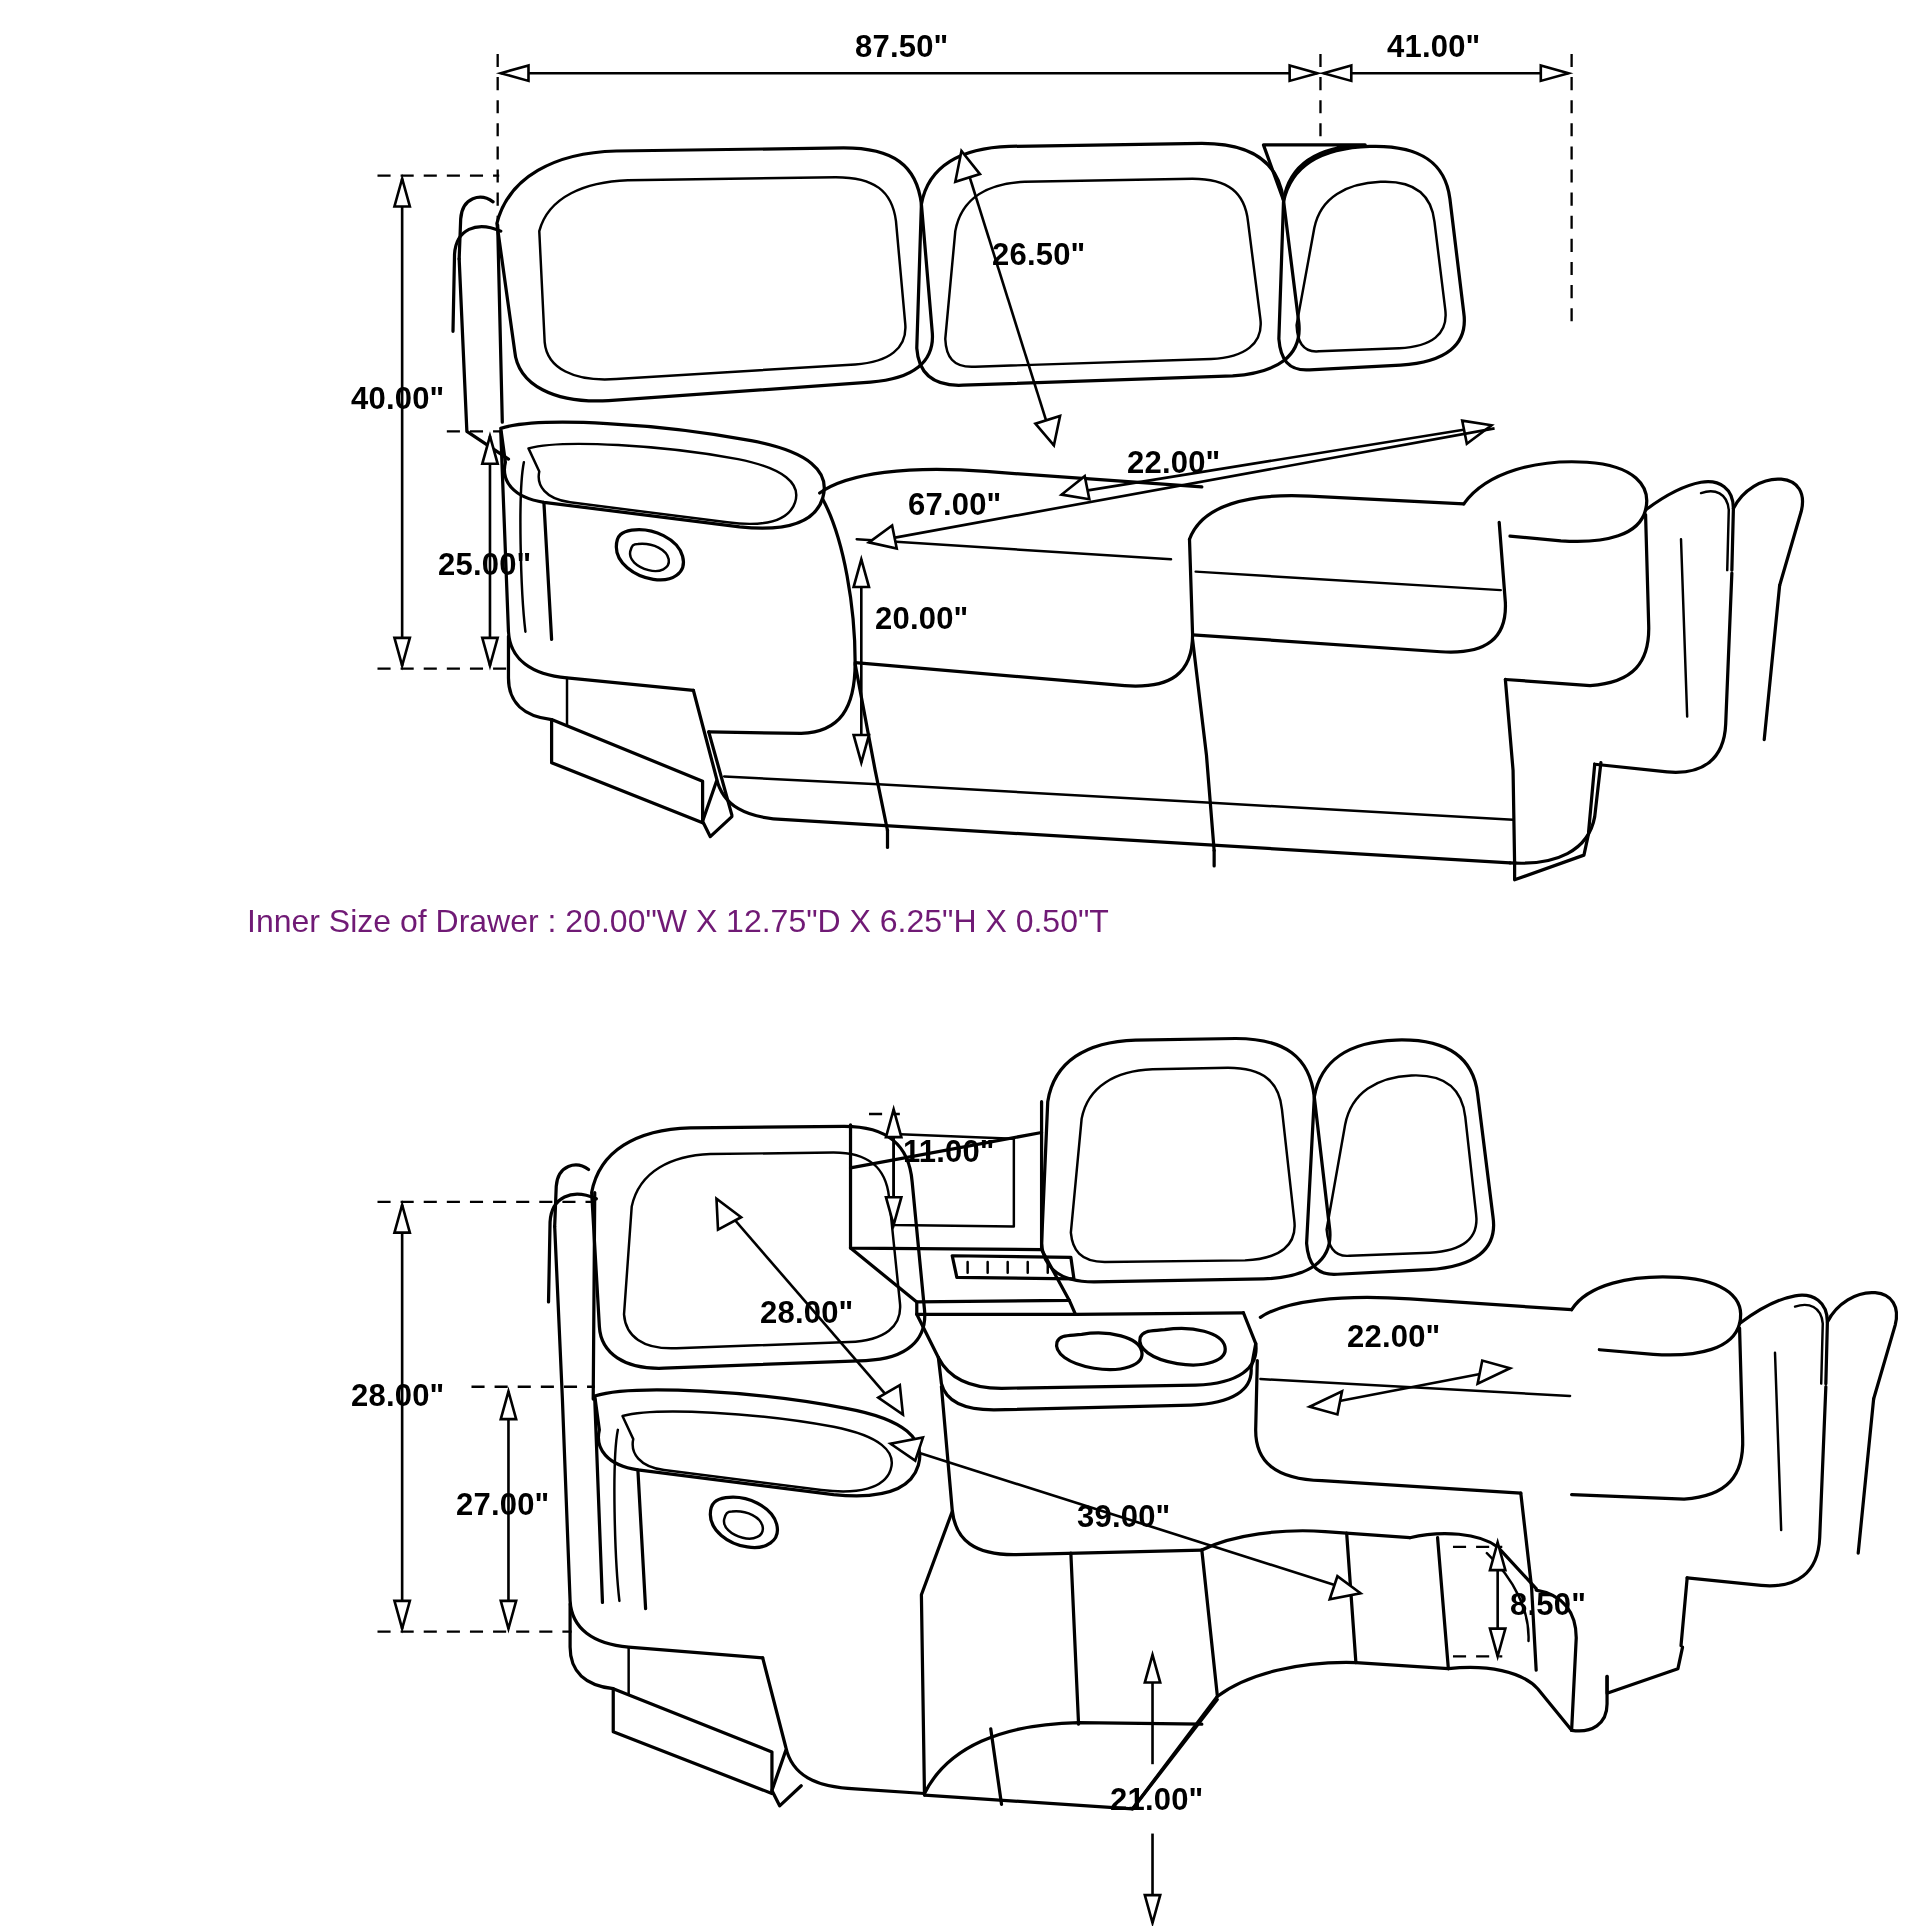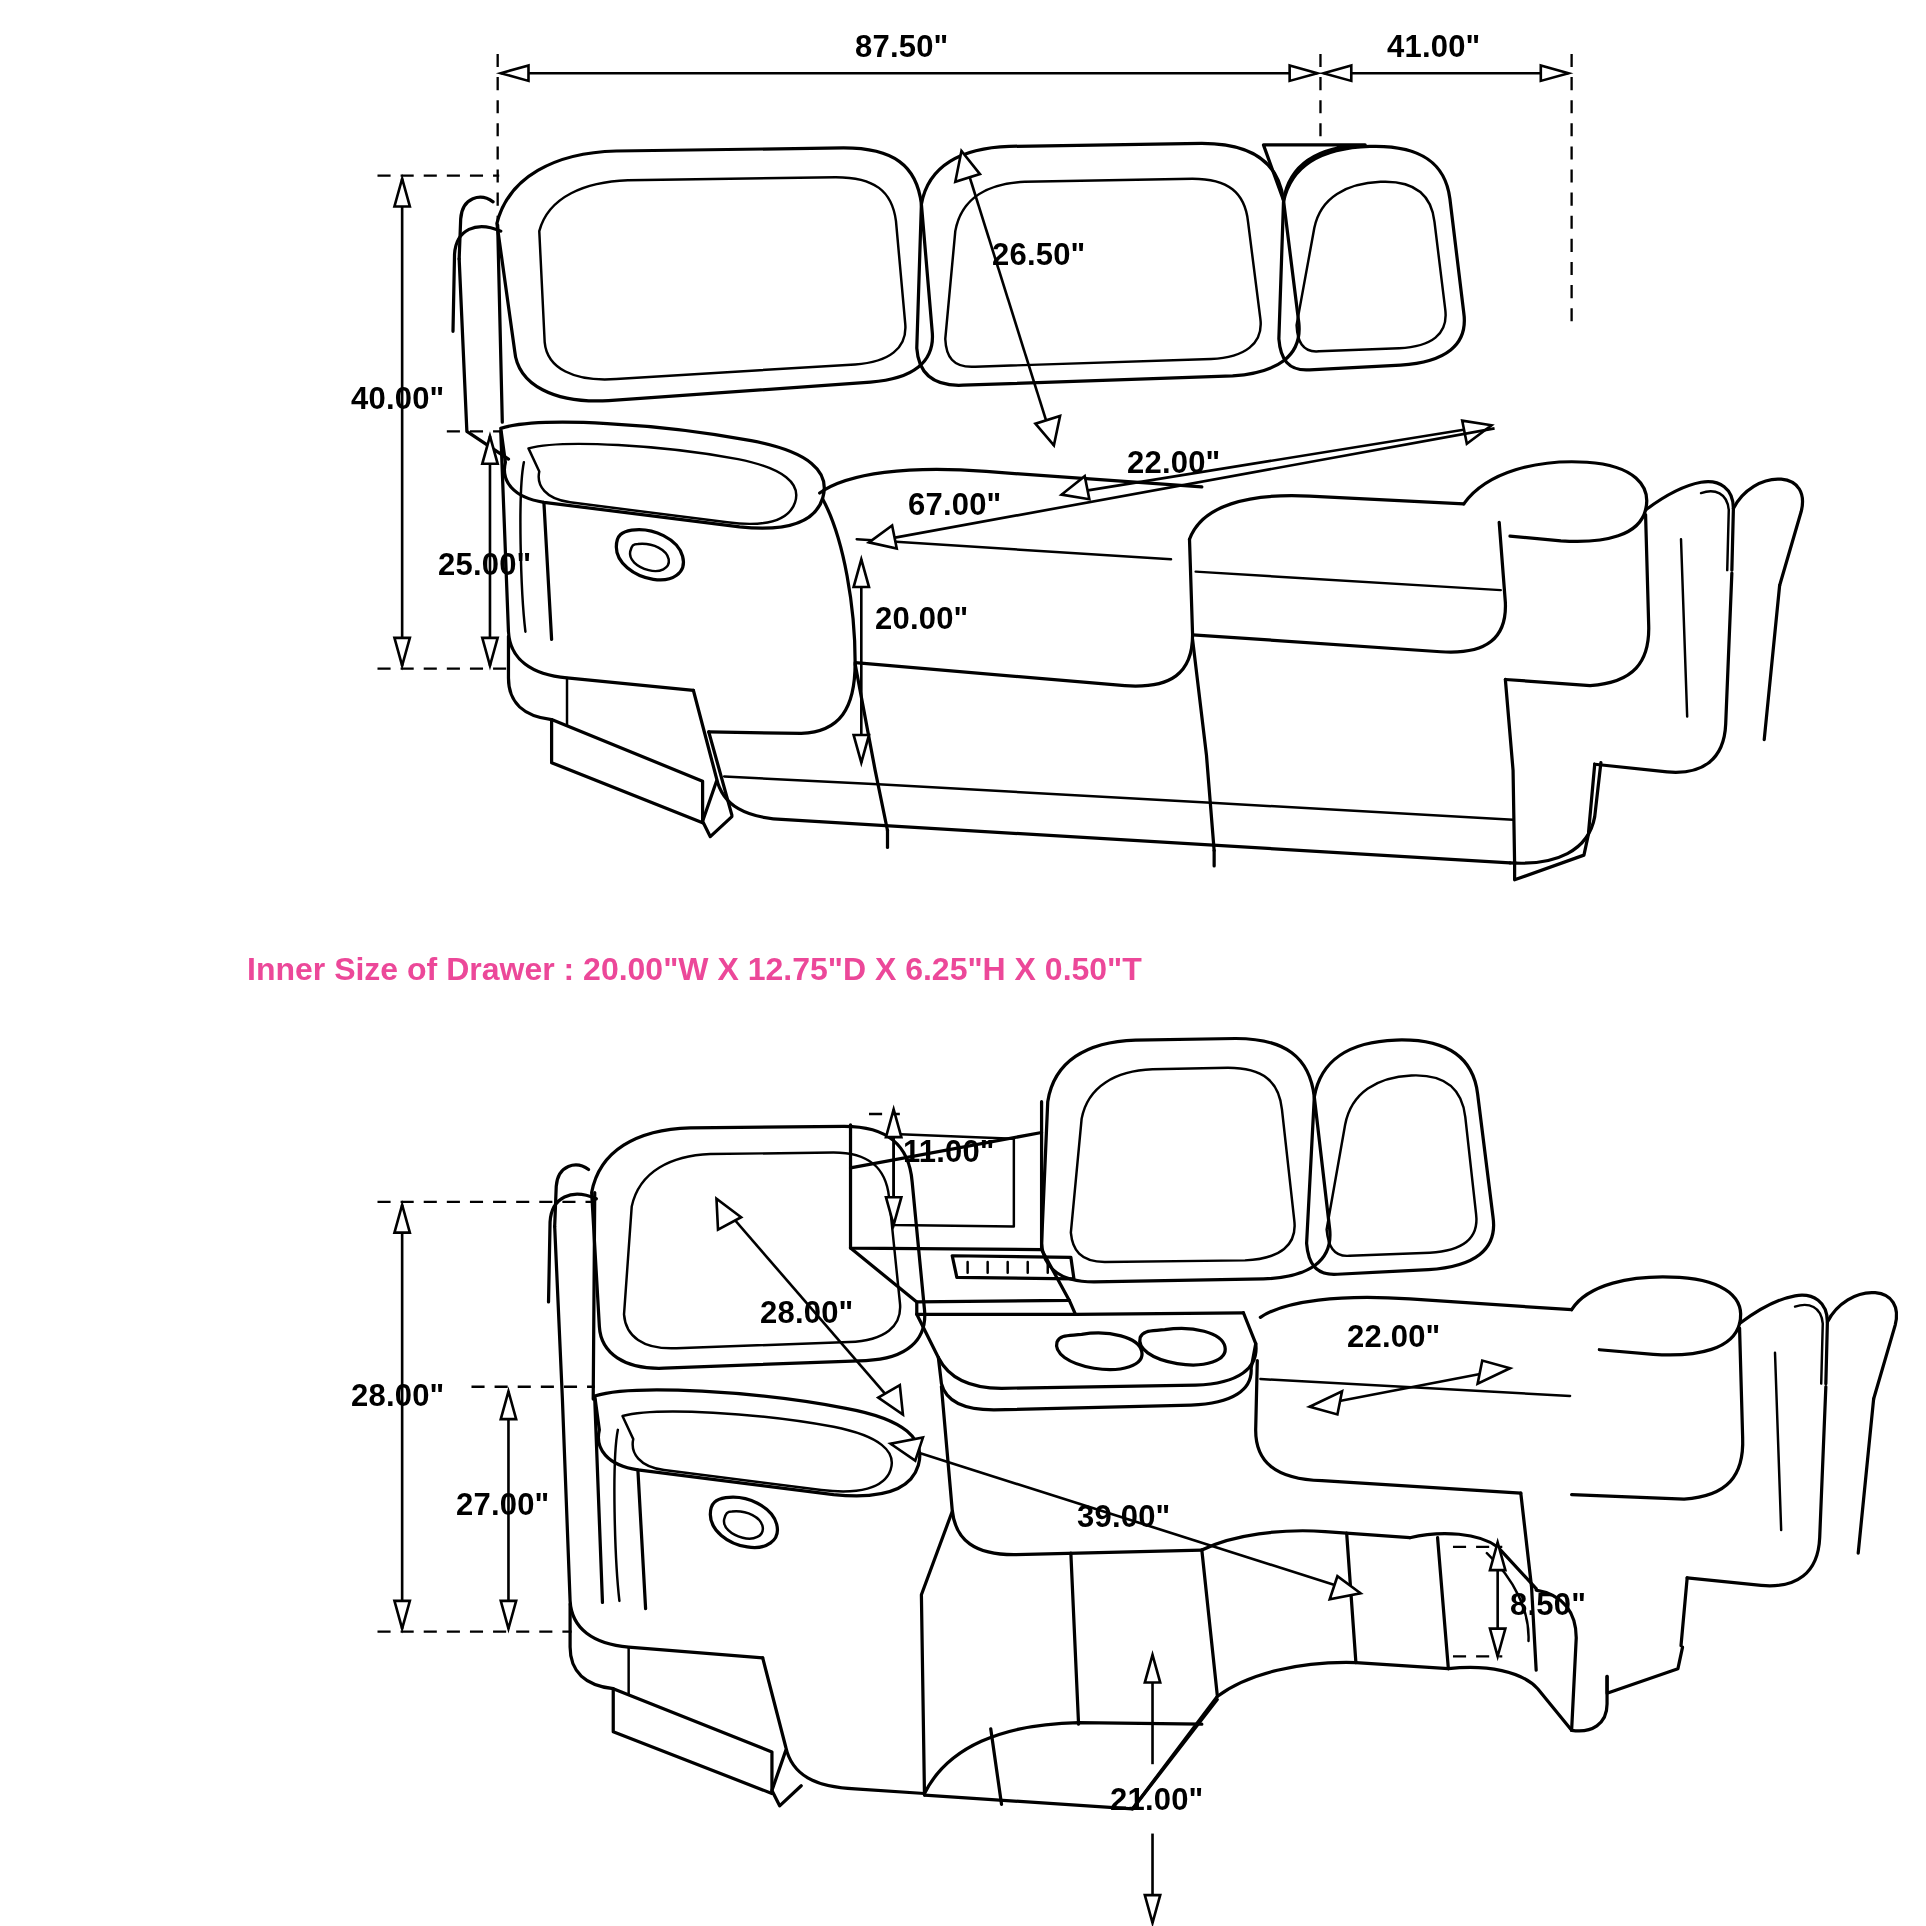--- a/index.html
+++ b/index.html
@@ -22,25 +22,24 @@
   .dimlabel {
     position: absolute;
     font-weight: bold;
     font-family: "Liberation Sans", sans-serif;
     color: #000;
     white-space: nowrap;
     letter-spacing: 0.2px;
   }
   .caption {
     position: absolute;
-    font-weight: bold;
+    font-weight: normal;
     font-family: "Liberation Sans", sans-serif;
-    color: #ec4899;
+    color: #701a75;
     white-space: nowrap;
-    margin-top: 48px;
   }
   svg.layer {
     position: absolute;
     left: 0;
     top: 0;
     width: 1926px;
     height: 1926px;
   }
   .sofa-stroke {
     fill: none;

